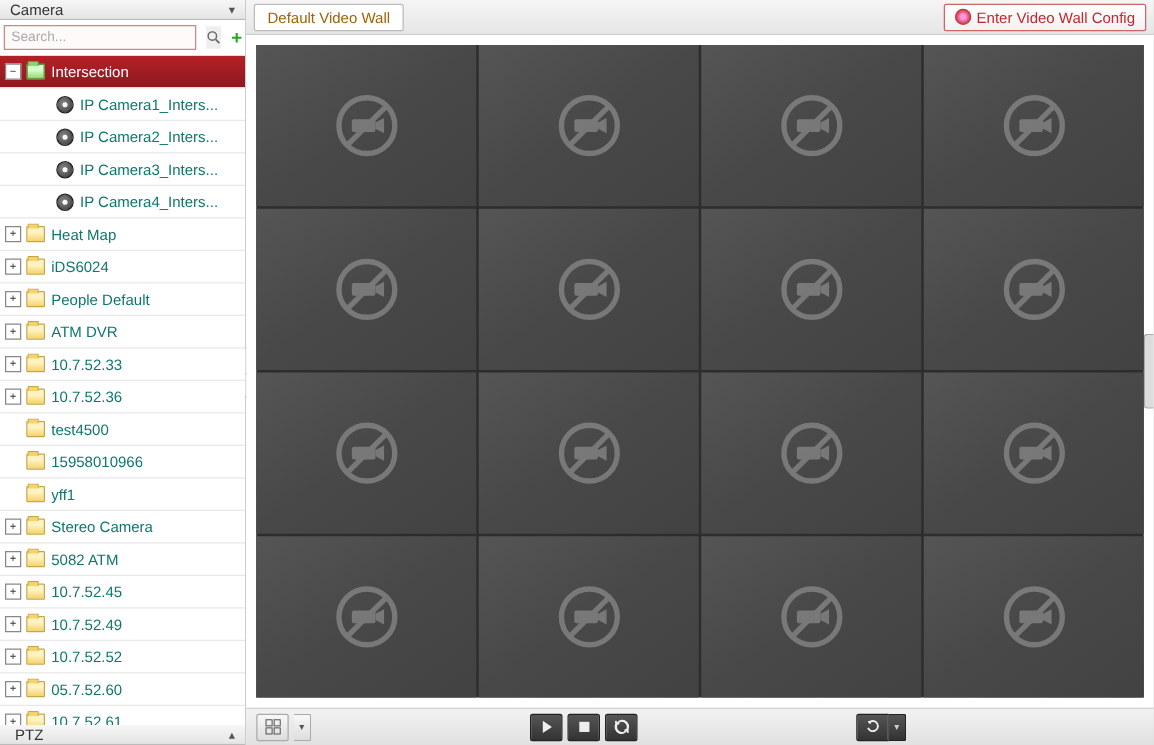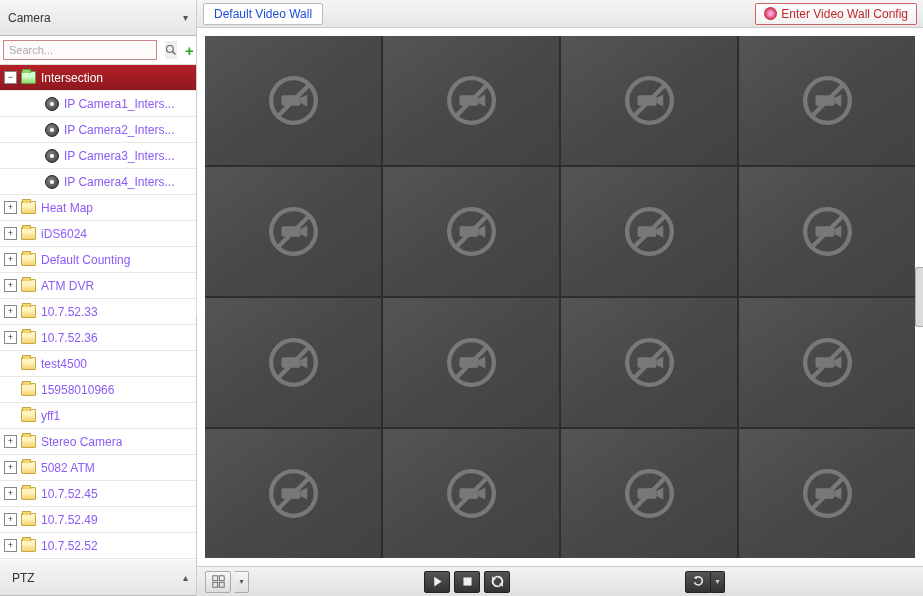--- a/index.html
+++ b/index.html
@@ -1,44 +1,44 @@
 <!DOCTYPE html>
 <html><head>
 <meta charset="utf-8">
 <style>
 * { box-sizing: border-box; margin: 0; padding: 0; font-family: Arial, sans-serif; }
 body { width: 923px; height: 596px; overflow: hidden; background: #fff; display: flex; font-size: 12px; }
 .sidebar { width: 197px; height: 596px; display: flex; flex-direction: column; border-right: 1px solid #ccc; background: #fff; }
-.panel-hdr { background: linear-gradient(#f6f6f6,#e5e5e5); border-bottom: 1px solid #bbb; padding: 3px 8px; display: flex; justify-content: space-between; align-items: center; height: 36px; color: #333; cursor: pointer; gap: 46px; }
+.panel-hdr { background: linear-gradient(#f6f6f6,#e5e5e5); border-bottom: 1px solid #bbb; padding: 3px 8px; display: flex; justify-content: space-between; align-items: center; height: 16px; color: #333; cursor: pointer; gap: 46px; }
 .panel-hdr .chev { font-size: 10px; color: #555; }
 .search-row { display: flex; align-items: center; padding: 4px 3px; gap: 8px; border-bottom: 1px solid #ddd; }
 .search-input { flex: 1; border: 1px solid #c88; background: #fffafa; height: 20px; padding: 0 5px; font-size: 11px; color: #333; }
 .search-input::placeholder { color: #aaa; }
 .search-btn,.add-btn { width: 18px; height: 18px; display: flex; align-items: center; justify-content: center; border: none; background: #efefef; cursor: pointer; }
 .add-btn { color: #2a2; font-weight: bold; font-size: 15px; background: transparent; }
 .tree { flex: 1; overflow: auto; padding-top: 0; }
 .node { display: flex; align-items: center; height: 26px; padding: 0 4px; border-bottom: 1px solid #e8e8e8; cursor: pointer; white-space: nowrap; overflow: hidden; text-overflow: ellipsis; }
 .node.sel { background: linear-gradient(#b32126,#8e191f); color: #fff; }
 .node.sel .lbl { color: #fff; text-align: center; }
 .exp { width: 13px; height: 13px; border: 1px solid #888; background: #fff; color: #333; font-size: 9px; line-height: 11px; text-align: center; margin-right: 4px; cursor: pointer; flex-shrink: 0; }
 .spacer-exp { width: 13px; height: 13px; margin-right: 4px; flex-shrink: 0; }
 .icon { width: 15px; height: 13px; margin-right: 5px; flex-shrink: 0; }
 .folder-ic { background: linear-gradient(#fff3c2 40%,#f6d36b); border: 1px solid #c6a647; border-radius: 1px; position: relative; }
 .folder-ic::before { content: ""; position: absolute; top: -3px; left: 0; width: 7px; height: 3px; background: #f6d36b; border: 1px solid #c6a647; border-bottom: none; border-radius: 1px 1px 0 0; }
 .folder-ic.green { background: linear-gradient(#d4ffce 40%,#8ed66b); border-color: #5fa147; }
 .folder-ic.green::before { background: #8ed66b; border-color: #5fa147; }
 .cam-ic { width: 14px; height: 14px; border-radius: 50%; background: radial-gradient(circle at 40% 40%, #888, #333); border: 1px solid #222; position: relative; }
 .cam-ic::after { content: ""; position: absolute; top: 4px; left: 4px; width: 4px; height: 4px; border-radius: 50%; background: #fff; }
-.lbl { color: #8b5cf6; font-size: 12px; overflow: hidden; text-overflow: ellipsis; }
+.lbl { color: #0f766e; font-size: 12px; overflow: hidden; text-overflow: ellipsis; }
 .indent1 { padding-left: 28px; }
 .ptz-hdr { margin-top: auto; padding-left: 12px; }
 
 .main { flex: 1; display: flex; flex-direction: column; background: #f0f0f0; position: relative; }
 .topbar { height: 28px; display: flex; align-items: center; padding: 3px 6px; gap: 6px; background: linear-gradient(#f5f5f5,#e6e6e6); border-bottom: 1px solid #ccc; }
-.tab-btn { background: #fff; border: 1px solid #bbb; padding: 3px 10px; font-size: 12px; color: #1d4ed8; border-radius: 2px; cursor: pointer; }
+.tab-btn { background: #fff; border: 1px solid #bbb; padding: 3px 10px; font-size: 12px; color: #a16207; border-radius: 2px; cursor: pointer; }
 .spacer-flex { flex: 1; }
 .cfg-btn { background: linear-gradient(#fff,#f2f2f2); border: 1px solid #d28; border-color:#c66; padding: 3px 8px; font-size: 12px; color: #c1272d; border-radius: 2px; cursor: pointer; display: flex; align-items: center; gap: 4px; justify-content: center; }
 .cfg-ic { width: 13px; height: 13px; border-radius: 50%; background: radial-gradient(circle,#f9d 20%,#c1272d 70%); }
 .wall-wrap { flex: 1; padding: 8px; background: #fff; display: flex; position: relative; }
 .grid { flex: 1; background: #2d2d2d; display: grid; grid-template-columns: repeat(4,1fr); grid-template-rows: repeat(4,1fr); gap: 2px; }
 .tile { background: linear-gradient(145deg,#555 0%,#484848 50%,#424242 100%); display: flex; align-items: center; justify-content: center; position: relative; }
 .tile svg { width: 55px; height: 55px; opacity: 0.6; }
 .right-handle { position: absolute; right: 0; top: 50%; transform: translateY(-50%); width: 8px; height: 60px; background: #dcdcdc; border: 1px solid #aaa; border-right: none; border-radius: 3px 0 0 3px; display: flex; align-items: center; justify-content: center; cursor: pointer; }
 .left-handle { position: absolute; left: -1px; top: 50%; transform: translateY(-50%); width: 8px; height: 40px; background: #dcdcdc; border: 1px solid #aaa; border-left: none; border-radius: 0 3px 3px 0; display: flex; align-items: center; justify-content: center; font-size: 8px; color: #555; cursor: pointer; }
 .bottombar { height: 30px; background: linear-gradient(#f2f2f2,#e0e0e0); border-top: 1px solid #ccc; display: flex; align-items: center; padding: 0 8px; gap: 4px; }
@@ -104,21 +104,21 @@
         <span class="lbl">Heat Map</span>
       </div>
       <div class="node">
         <span class="exp">+</span>
         <span class="icon folder-ic"></span>
         <span class="lbl">iDS6024</span>
       </div>
       <div class="node">
         <span class="exp">+</span>
         <span class="icon folder-ic"></span>
-        <span class="lbl">Default Counting</span>
+        <span class="lbl">People Default</span>
       </div>
       <div class="node">
         <span class="exp">+</span>
         <span class="icon folder-ic"></span>
         <span class="lbl">ATM DVR</span>
       </div>
       <div class="node">
         <span class="exp">+</span>
         <span class="icon folder-ic"></span>
         <span class="lbl">10.7.52.33</span>

